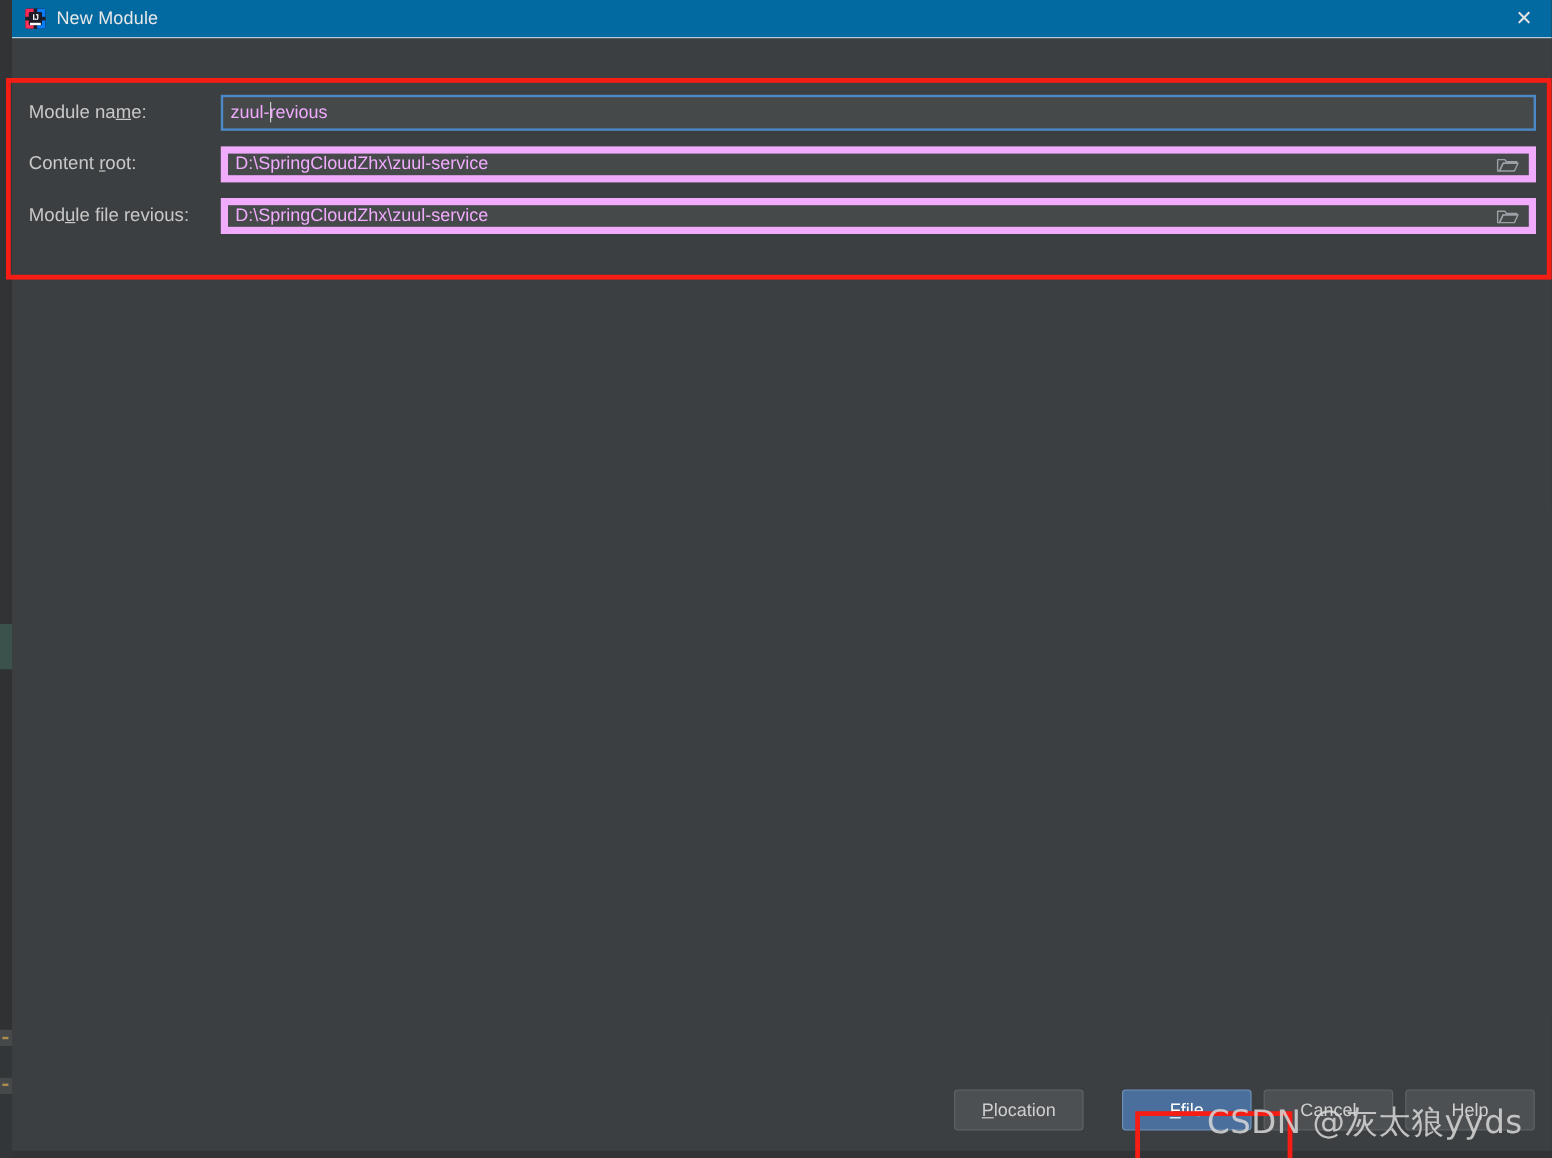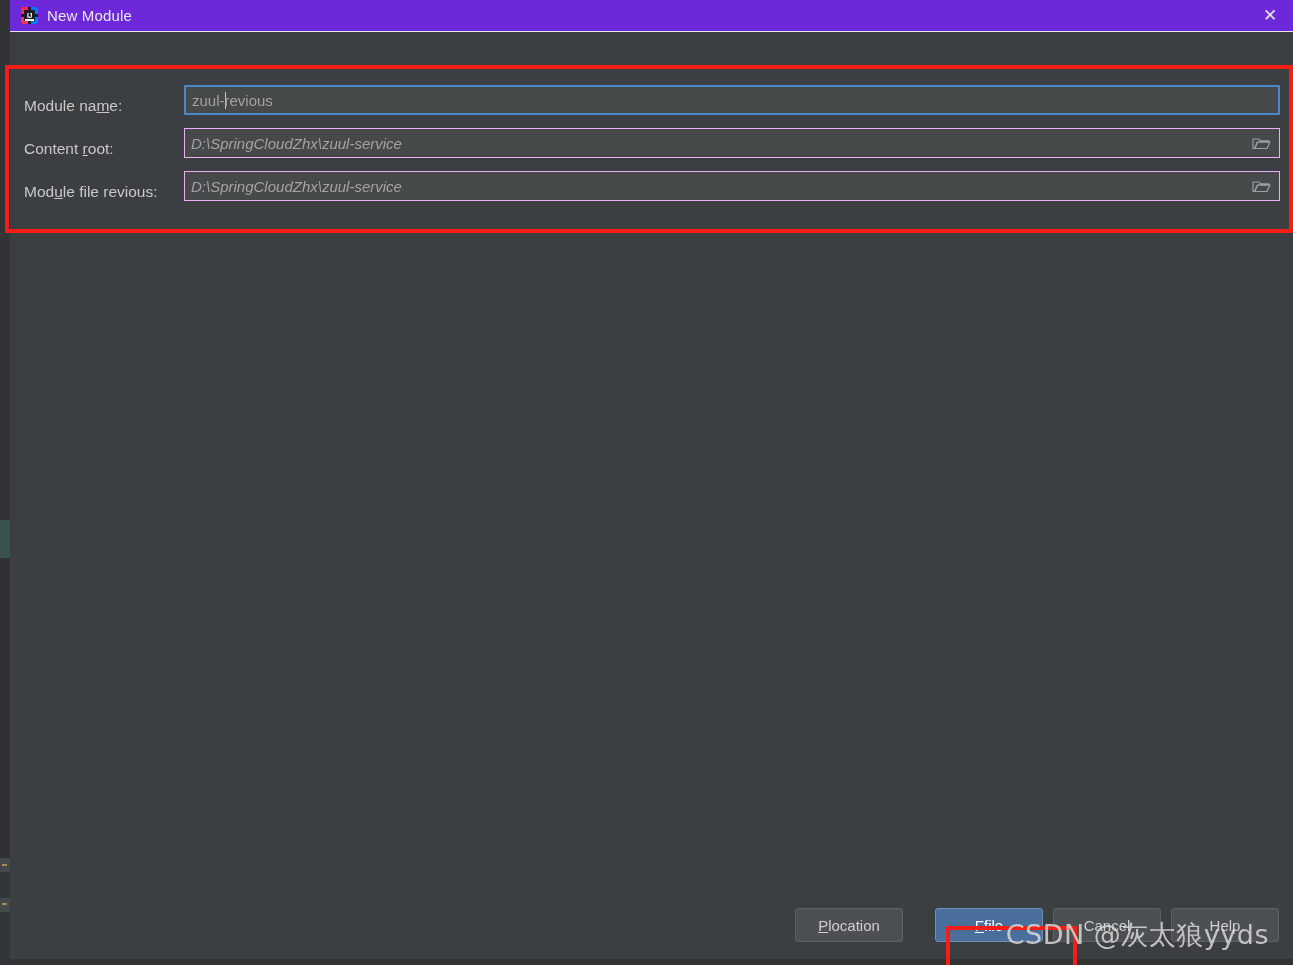--- a/index.html
+++ b/index.html
@@ -31,21 +31,21 @@
     position: absolute; left: 10px; top: 0;
     width: 1283px; height: 965px;
     background: #3c3f41;
     display: flex; flex-direction: column;
   }
 
   
   #titlebar {
     position: relative;
     height: 32px; flex: 0 0 32px;
-    background: #6d28d9;
+    background: #0369a1;
     border-bottom: 1px solid #e6e6e6;
     display: flex; align-items: center;
   }
   #app-icon {
     position: relative;
     width: 17px; height: 17px; margin-left: 11px; margin-right: 9px;
     flex: 0 0 17px;
     border-radius: 2px; overflow: hidden;
     background: #1c1c28;
   }
@@ -94,46 +94,45 @@
     pointer-events: none;
   }
 
   
   #form {
     position: absolute; left: 14px; top: 40px;
     width: 1256px;
   }
   .form-row {
     position: relative;
-    display: flex; align-items: flex-end;
+    display: flex; align-items: center;
     height: 43px;
   }
   .form-label {
     width: 160px; flex: 0 0 160px;
     color: #c8c8c8; font-size: 15.5px;
     white-space: nowrap;
   }
   .form-label u { text-decoration: underline; text-underline-offset: 1px; }
 
   .field {
     position: relative;
     flex: 1 1 auto;
     height: 30px;
     display: flex; align-items: center;
-    font-size: 15px; color: #a3a3a3;
+    font-size: 15px; color: #f0abfc;
     padding: 0 6px;
   }
   .field.focused {
     background: #45494a;
     border: 2px solid #4a88c7;
   }
   .field.plain {
     background: #45494a;
-    border: 1px solid #f0abfc;
-    font-style: italic;
+    border: 6px solid #f0abfc;
   }
   .field .value { white-space: nowrap; overflow: hidden; }
   .caret {
     display: inline-block;
     width: 1px; height: 17px;
     background: #c9c9c9;
     vertical-align: middle;
     margin: 0 -1px 0 0;
   }
   .browse-icon {

